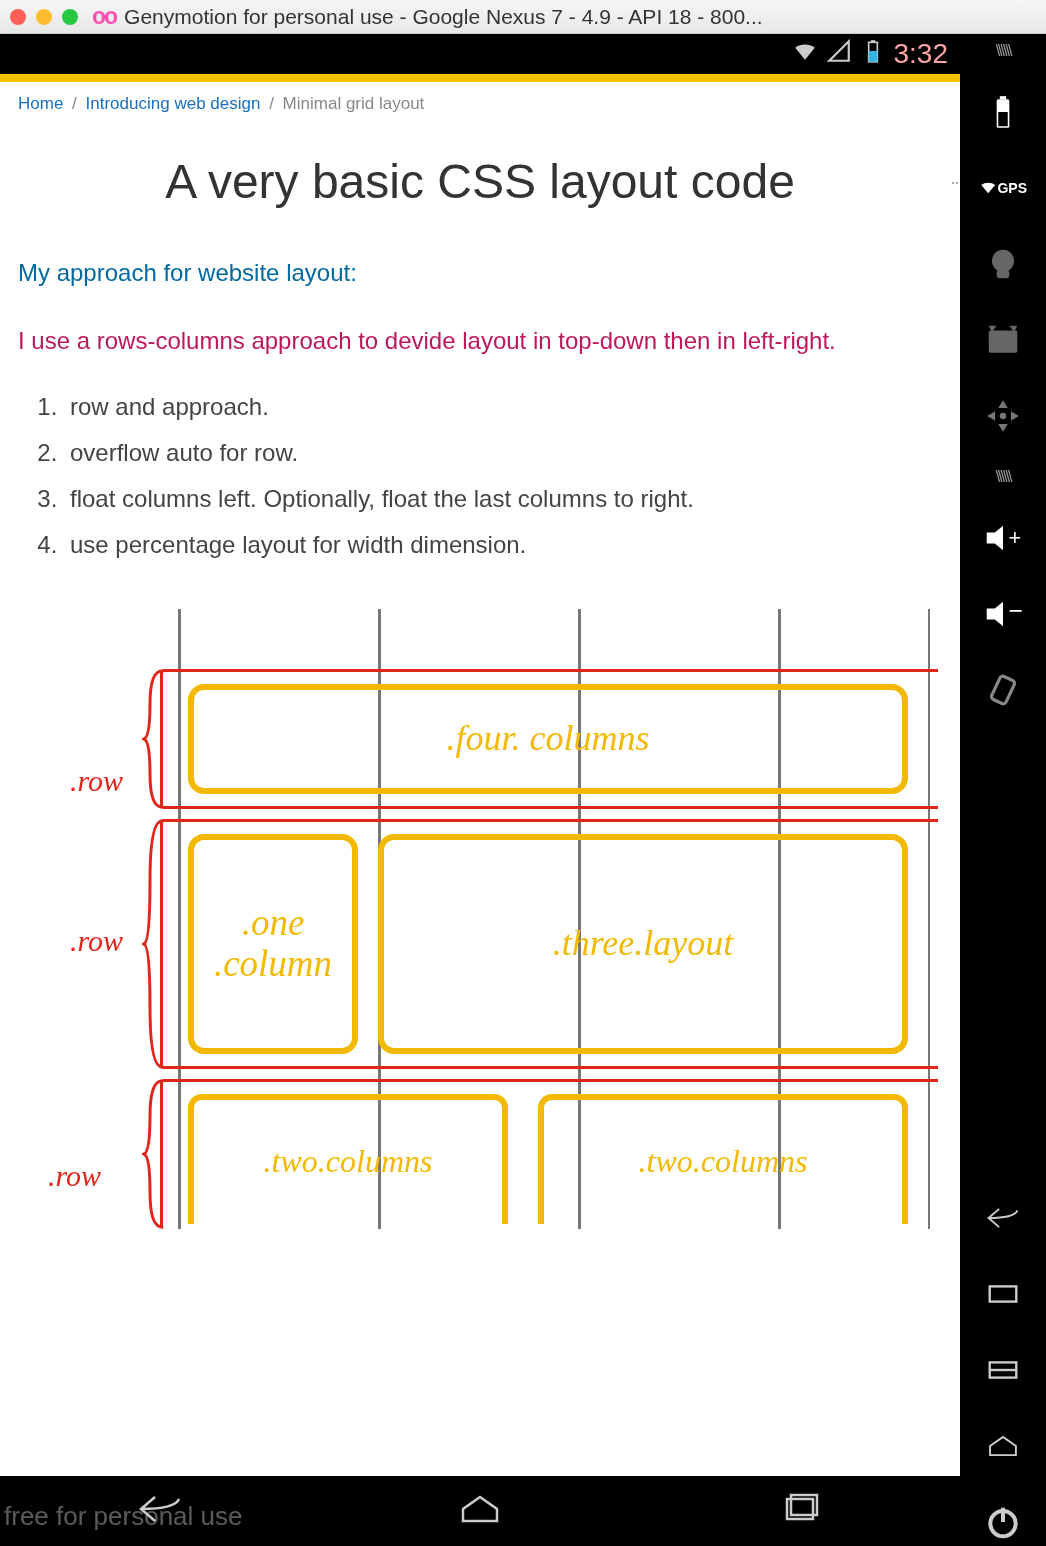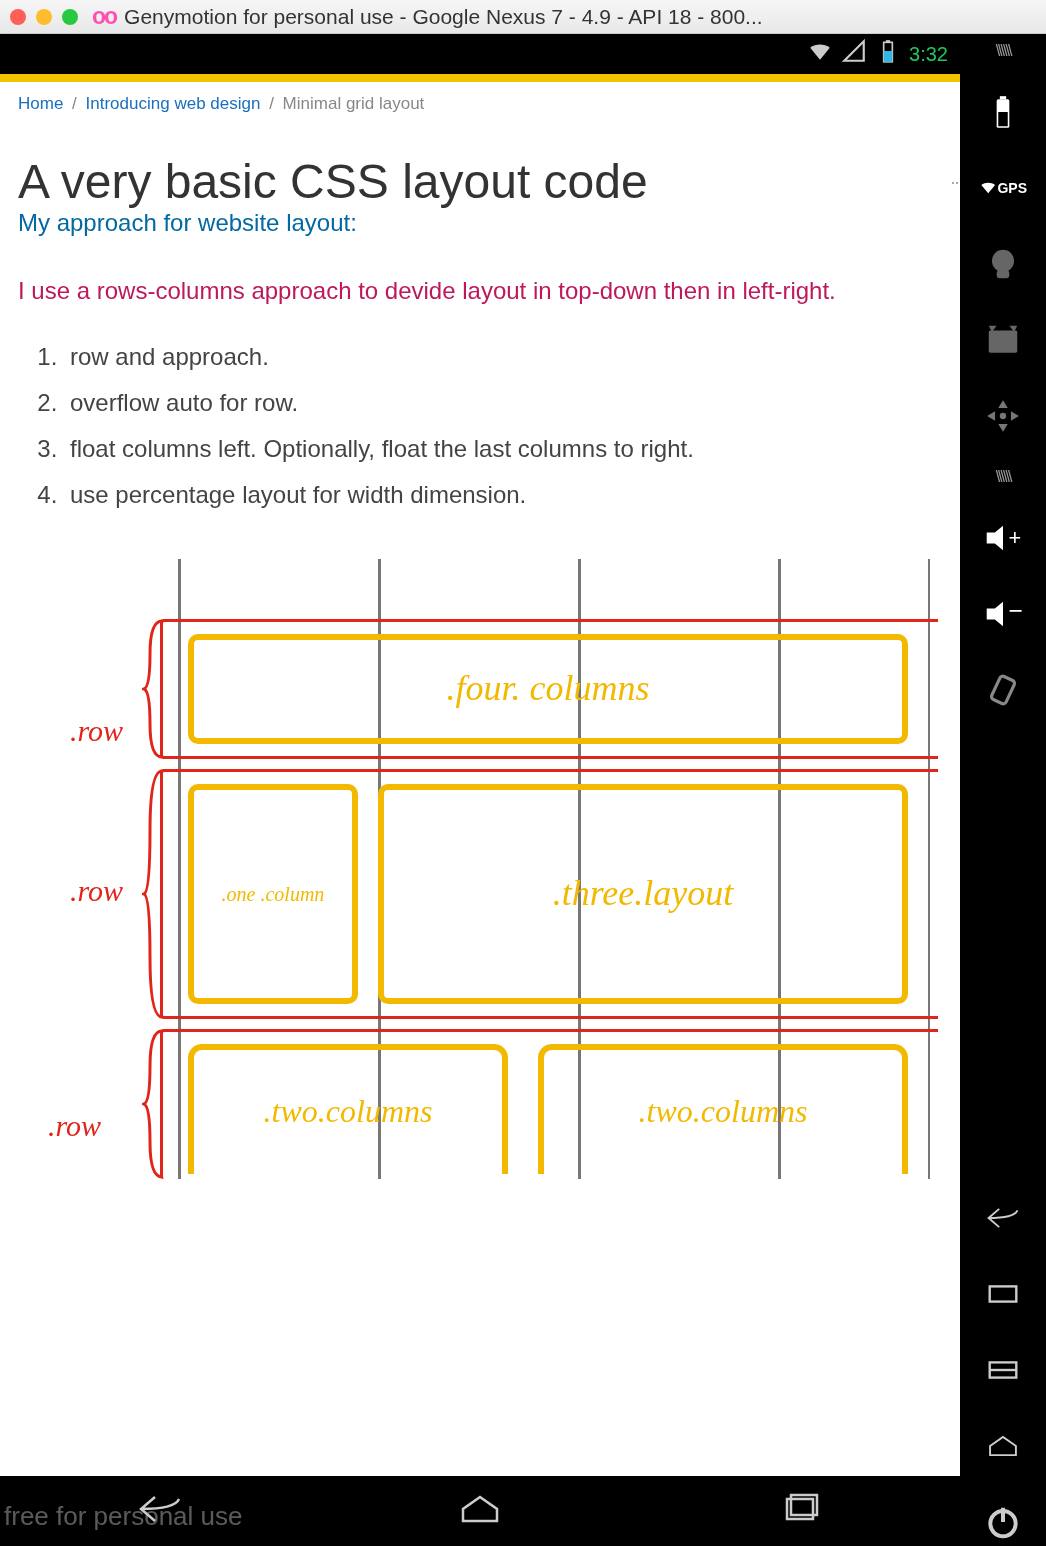--- a/index.html
+++ b/index.html
@@ -63,59 +63,59 @@
   height:40px;
   background:#000;
   color:#fff;
   display:flex;
   align-items:center;
   justify-content:flex-end;
   padding:0 12px;
   gap:8px;
   font-size:22px;
 }
-.status-bar .clock { color:#22c55e; font-size:20px; }
+.status-bar .clock { color:#fca5a5; font-size:28px; }
 .status-bar svg { width:26px; height:26px; }
 
 
 .accent-bar { height:8px; background:#f2c400; }
 
 
 .content {
   flex:1;
   background:#fff;
   padding:12px 18px;
   overflow:hidden;
   color:#333;
 }
 .breadcrumb { font-size:17px; margin-bottom:40px; }
 .breadcrumb a { color:#1a6fbf; text-decoration:none; }
 .breadcrumb .sep { color:#888; margin:0 4px; }
 .breadcrumb .current { color:#888; }
 
-h1.page-title { font-size:48px; font-weight:300; color:#333; position:relative;}
+h1.page-title { font-size:48px; font-weight:300; color:#333; margin-bottom:50px; position:relative;text-align:center;}
 h1.page-title::after {
   content:""; position:absolute; top:50%; right:-180px; width:170px;
   border-top:2px dotted #aaa;
 }
 .intro { font-size:24px; color:#0369a1; margin-bottom:36px; }
 .para { font-size:24px; color:#be185d; line-height:1.5; margin-bottom:34px; }
 ol.steps { font-size:24px; color:#444; margin-left:46px; margin-bottom:50px; }
 ol.steps li { margin-bottom:18px; padding-left:6px;}
 
 
 .diagram {
   position:relative;
   height:620px;
 }
 .gridline { position:absolute; top:0; bottom:0; width:3px; background:#777; }
 .rowbox { position:absolute; border:3px solid #e0261b; border-radius:4px 0 0 4px; border-right:none;}
 .rowlabel { position:absolute; color:#e0261b; font-family:"Comic Sans MS",cursive; font-size:30px; font-style:italic;}
 .colbox {
-  position:absolute; border:6px solid #f2b900; border-radius:10px;
+  position:absolute; border:6px solid #f2b900; border-radius:16px;
   display:flex; align-items:center; justify-content:center;
   color:#f2b900; font-family:"Comic Sans MS",cursive; font-size:36px; font-style:italic;
   text-align:center; line-height:1.1;
 }
 .brace {
   position:absolute; width:24px; color:#e0261b;
 }
 .brace svg { width:100%; height:100%; }
 
 
@@ -200,21 +200,21 @@
         <div class="gridline" style="left:560px;"></div>
         <div class="gridline" style="left:760px;"></div>
         <div class="gridline" style="left:910px;width:2px"></div>
 
         <div class="rowbox" style="left:142px; top:60px; width:778px; height:140px;"></div>
         <span class="rowlabel" style="left:52px; top:155px;">.row</span>
         <div class="colbox" style="left:170px; top:75px; width:720px; height:110px;">.four. columns</div>
 
         <div class="rowbox" style="left:142px; top:210px; width:778px; height:250px;"></div>
         <span class="rowlabel" style="left:52px; top:315px;">.row</span>
-        <div class="colbox" style="left:170px; top:225px; width:170px; height:220px; font-size:20px;">.one .column</div>
+        <div class="colbox" style="left:170px; top:225px; width:170px; height:220px; font-size:37px;">.one .column</div>
         <div class="colbox" style="left:360px; top:225px; width:530px; height:220px;">.three.layout</div>
 
         <div class="rowbox" style="left:142px; top:470px; width:778px; height:150px; border-bottom:none;"></div>
         <span class="rowlabel" style="left:30px; top:550px;">.row</span>
         <div class="colbox" style="left:170px; top:485px; width:320px; height:130px; border-bottom:none; border-radius:14px 14px 0 0; font-size:32px;">.two.columns</div>
         <div class="colbox" style="left:520px; top:485px; width:370px; height:130px; border-bottom:none; border-radius:14px 14px 0 0; font-size:32px;">.two.columns</div>
 
         <div class="brace" style="left:124px; top:60px; height:140px;">
           <svg viewBox="0 0 20 140" fill="none" stroke="#e0261b" stroke-width="3">
               <path d="M18 2 Q6 2 6 35 Q6 68 0 70 Q6 72 6 105 Q6 138 18 138"></path>

